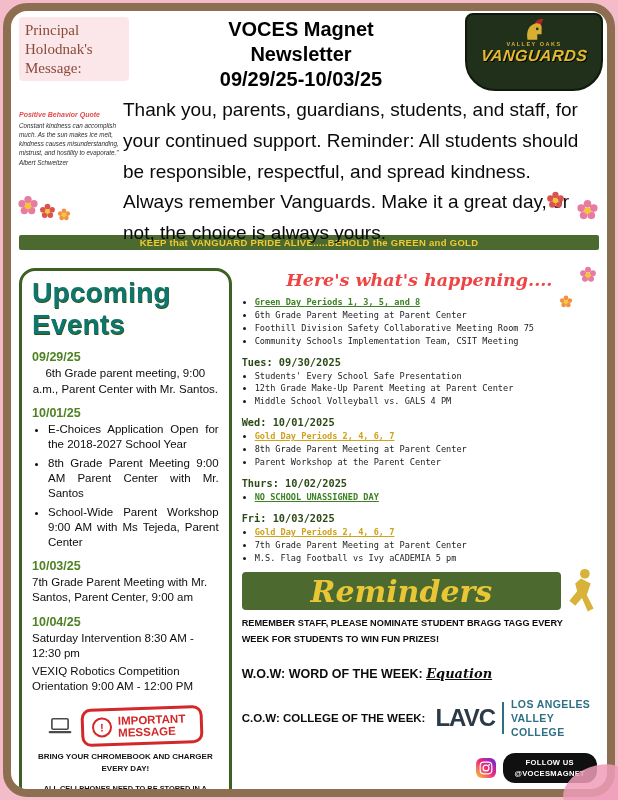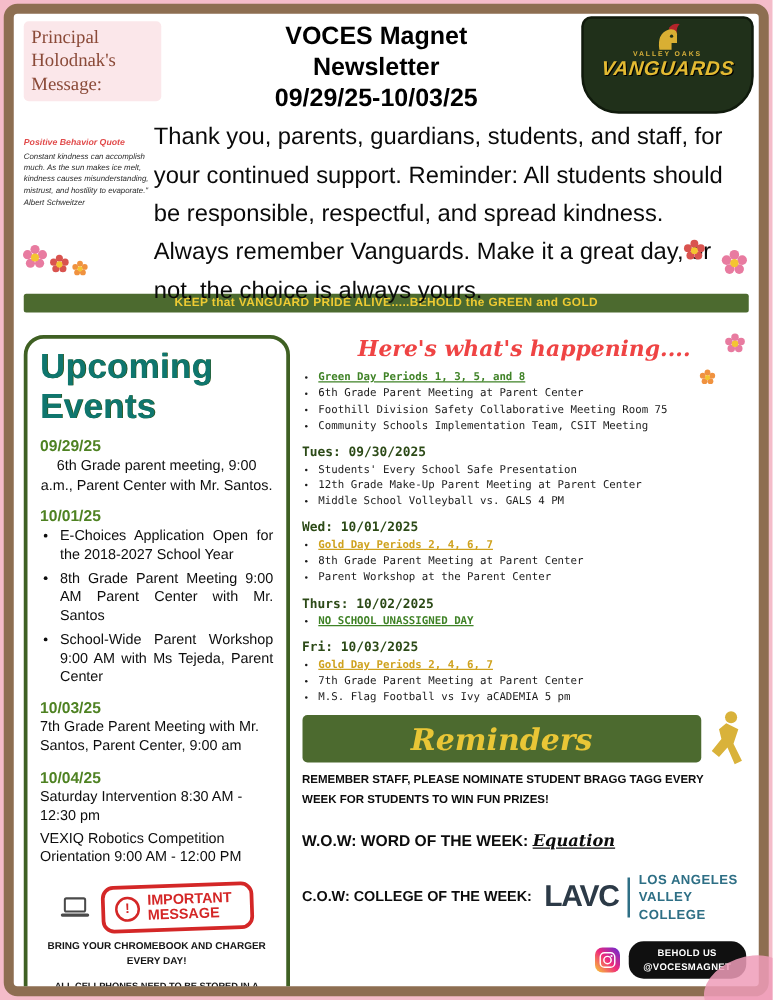--- a/index.html
+++ b/index.html
@@ -2,21 +2,21 @@
 <html><head>
 <meta charset="utf-8">
 <style>
   html,body{margin:0;padding:0;}
   body{
     width:618px;height:800px;position:relative;overflow:hidden;
     background:#f4bcc9;
     font-family:"Liberation Sans", sans-serif;
   }
   .frame{
-    position:absolute;inset:3px;border:8px solid #8d6e51;border-radius:11px;
+    position:absolute;inset:3px;border:8px solid #8d6e51;border-radius:24px;
     background:#fff;overflow:hidden;
   }
   
   .hdr{position:relative;height:212px;}
   .principal{
     position:absolute;left:8px;top:6px;width:102px;background:#fbe7ea;
     color:#8a4a38;font-family:"Liberation Serif", serif;font-size:15px;
     line-height:1.25;padding:4px 2px 4px 6px;border-radius:4px;
   }
   .title-wrap{
@@ -73,21 +73,21 @@
   .hw-title{text-align:center;font-family:"DejaVu Serif", serif;font-style:italic;font-weight:bold;
     font-size:17.5px;margin:2px 0 6px;color:#ef4444;}
   .day{margin-bottom:8px;}
   .day-h{font-weight:bold;color:#2c4a17;font-size:10.3px;margin-bottom:2px;}
   .day-list{margin:0;padding-left:13px;list-style:disc;}
   .day-list li{font-size:8.6px;line-height:1.5;color:#1c1c1c;}
   .hl-green{color:#3f8226;font-weight:bold;text-decoration:underline;}
   .hl-gold{color:#cfa21d;font-weight:bold;text-decoration:underline;}
   .rem-wrap{position:relative;margin:4px 36px 6px 0;}
   .rem-banner{height:38px;background:#4c6a2f;border-radius:4px;display:flex;align-items:center;justify-content:center;}
-  .rem-banner span{font-family:"DejaVu Serif", serif;font-style:italic;font-weight:bold;font-size:24px;color:#e9c636;}
+  .rem-banner span{font-family:"DejaVu Serif", serif;font-style:italic;font-weight:bold;font-size:30px;color:#e9c636;}
   .player{position:absolute;right:-40px;top:-6px;}
   .staff{font-family:"Liberation Sans", sans-serif;font-size:9.2px;font-weight:bold;line-height:1.7;margin:4px 0 0;width:97%;color:#0c0c0c;}
   .wow{font-family:"Liberation Sans", sans-serif;font-size:12.5px;font-weight:bold;margin:18px 0 0;color:#0c0c0c;}
   .wow-word{font-family:"DejaVu Serif", serif;font-style:italic;text-decoration:underline;font-size:13px;}
   .cow-row{display:flex;align-items:center;gap:10px;margin-top:16px;font-family:"Liberation Sans", sans-serif;}
   .cow-label{font-size:11.5px;font-weight:bold;white-space:nowrap;color:#0c0c0c;}
   .lavc{display:flex;align-items:center;gap:7px;}
   .lavc-mono{font-size:24px;font-weight:800;color:#2c3a47;letter-spacing:-1px;}
   .lavc-div{width:2px;height:32px;background:#2e6f85;}
   .lavc-name{font-size:10.5px;font-weight:bold;color:#2e6f85;width:86px;line-height:1.35;letter-spacing:0.4px;}
@@ -304,21 +304,21 @@
 
       <div class="follow">
         <span class="ig">
           <svg width="14" height="14" viewBox="0 0 24 24">
             <rect x="2" y="2" width="20" height="20" rx="6" fill="none" stroke="#fff" stroke-width="2"></rect>
             <circle cx="12" cy="12" r="5" fill="none" stroke="#fff" stroke-width="2"></circle>
             <circle cx="17.5" cy="6.5" r="1.5" fill="#fff"></circle>
           </svg>
         </span>
         <div class="follow-pill">
-          <div>BEHOLD US</div>
+          <div>FOLLOW US</div>
           <div>@VOCESMAGNET</div>
         </div>
       </div>
 
       <span class="fl" style="right:2px;top:-2px">
         <svg width="18" height="18" viewBox="0 0 24 24">
             <g fill="#e87ba0">
               <circle cx="12" cy="5" r="4"></circle>
               <circle cx="18.5" cy="9.5" r="4"></circle>
               <circle cx="16" cy="17" r="4"></circle>

